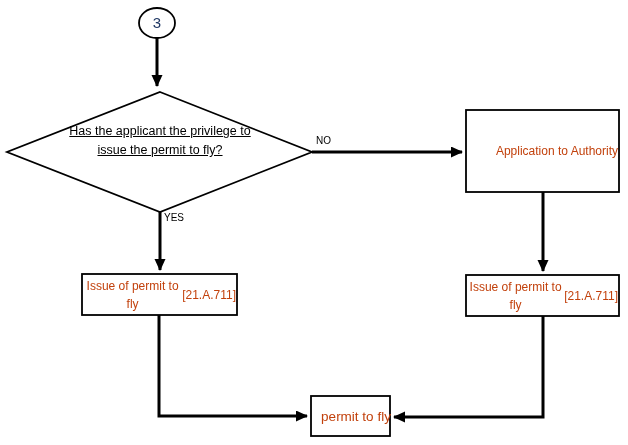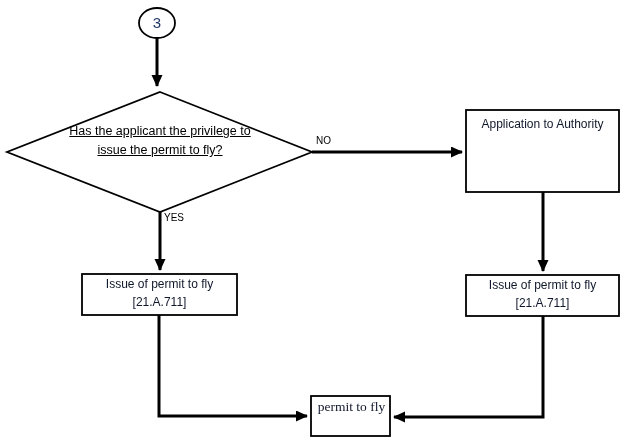--- a/index.html
+++ b/index.html
@@ -46,25 +46,25 @@
   }
   .branch-label {
     font-size: 10px;
     line-height: 16px;
   }
   .branch-no  { left: 316px; top: 133px; }
   .branch-yes { left: 164px; top: 210px; }
   .node-text {
     position: absolute;
     display: flex;
-    flex-direction: column;
-    justify-content: flex-start;
+    flex-direction: row;
+    justify-content: flex-end;
     align-items: center;
     text-align: center;
-    color: #0f172a;
+    color: #c2410c;
     font-size: 12px;
   }
   .node-app {
     left: 467px; top: 111px;
     width: 151px; height: 80px;
     line-height: 27px;
   }
   .node-issue-left {
     left: 83px; top: 275px;
     width: 153px; height: 39px;
@@ -73,21 +73,20 @@
   .node-issue-right {
     left: 467px; top: 276px;
     width: 151px; height: 39px;
     line-height: 18px;
   }
   .node-permit {
     left: 312px; top: 397px;
     width: 79px; height: 38px;
     font-size: 13.5px;
     line-height: 19px;
-    font-family: Liberation Serif, serif;
   }
   .node-permit .wrap {
     width: 70px;
     white-space: normal;
   }
 </style>
 </head>
 <body>
 
 <div id="canvas">

